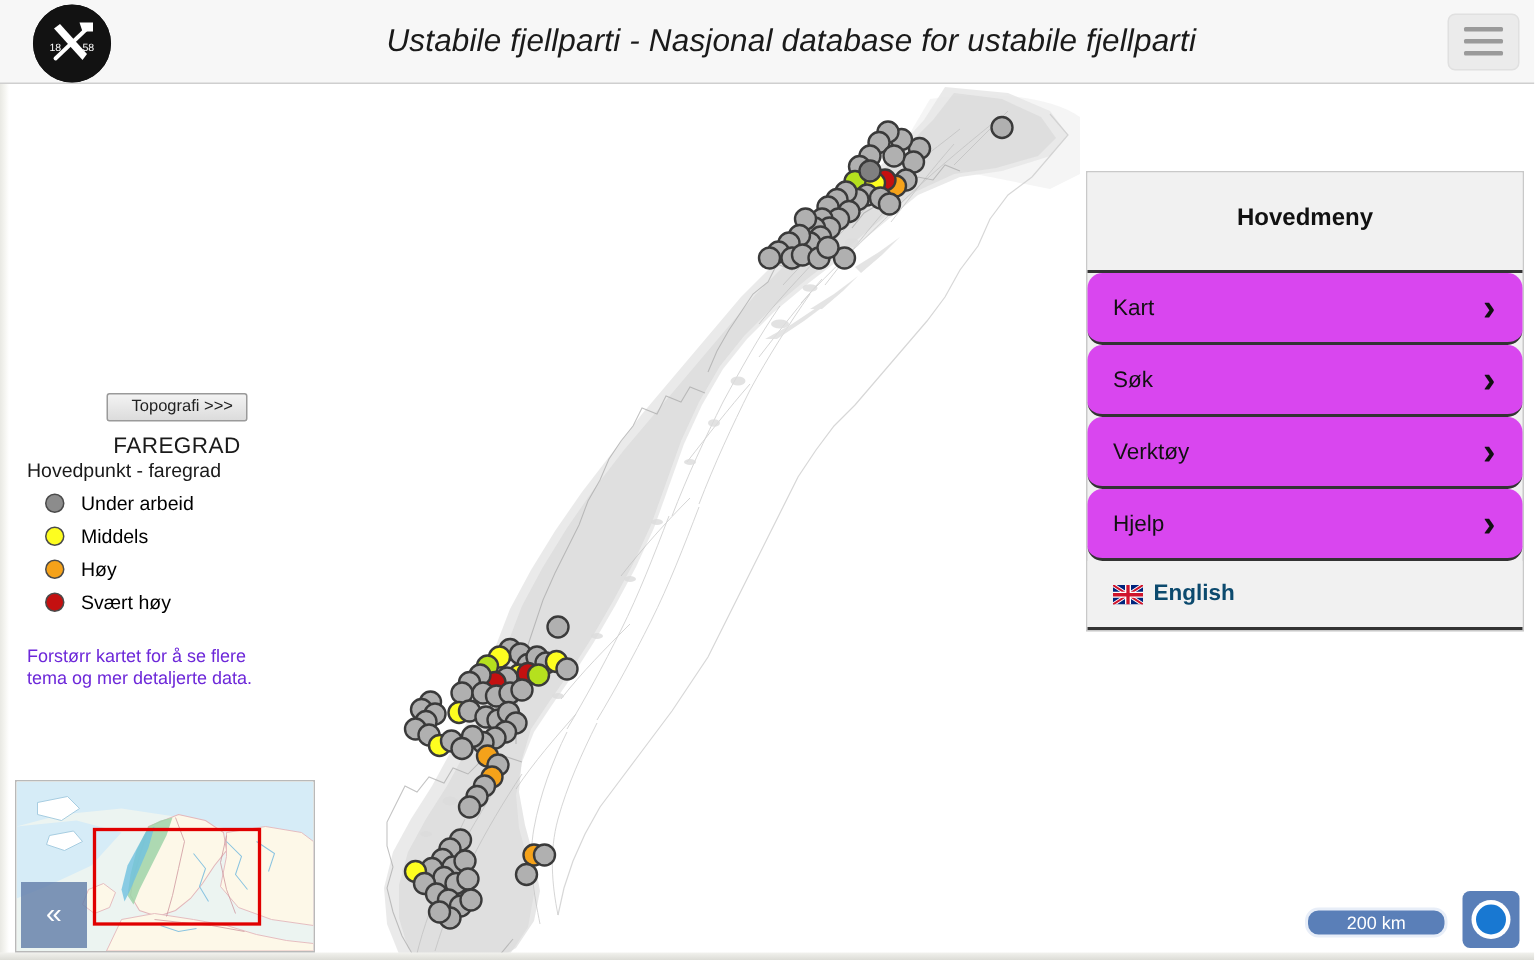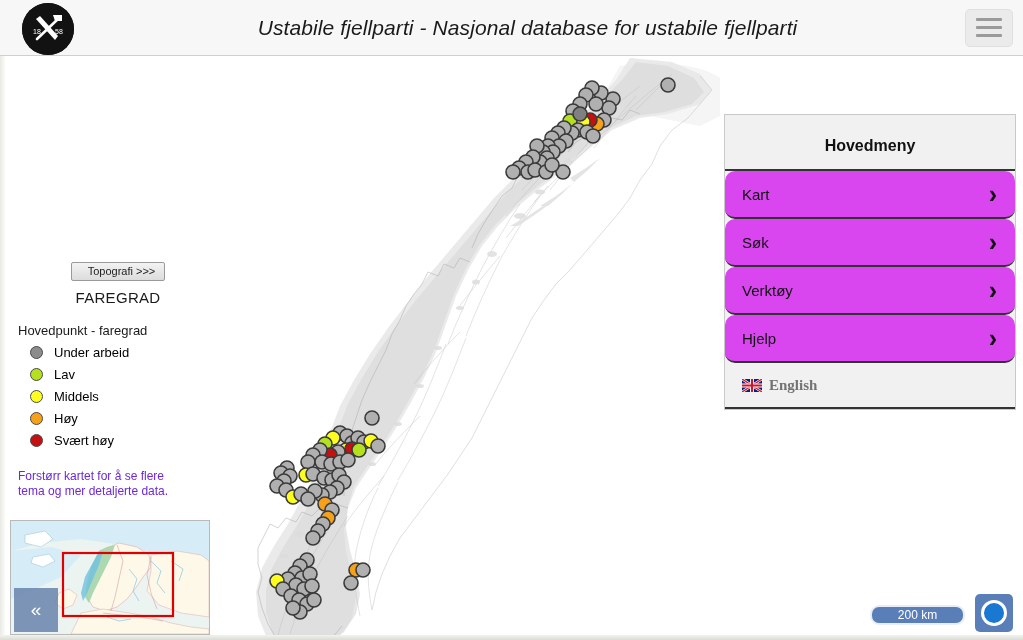--- a/index.html
+++ b/index.html
@@ -120,21 +120,20 @@
     font-family: "Liberation Sans", sans-serif;
   }
   #faregrad-title {
     text-align: center;
     font-size: 15px;
     color: #1a1a1a;
     margin-top: 6px;
     letter-spacing: 0.3px;
   }
   #legend-subtitle {
-    margin-top: 17px;
     font-size: 13px;
     color: #1a1a1a;
   }
   .legend-row {
     display: flex;
     align-items: center;
     margin-top: 6px;
     height: 16px;
   }
   .legend-swatch {
@@ -223,21 +222,21 @@
   
   #mainmenu {
     position: absolute;
     right: 7px; top: 58px;
     width: 292px;
     background: #f1f1f1;
     border: 1px solid #c9c9c9;
     z-index: 30;
   }
   #mainmenu-header {
-    height: 56px;
+    height: 67px;
     line-height: 62px;
     text-align: center;
     font-size: 16px;
     font-weight: bold;
     color: #111111;
     background: #f1f1f1;
     border-bottom: 2px solid #333333;
   }
   .menu-item {
     position: relative;
@@ -260,27 +259,26 @@
     font-weight: bold;
     color: #111111;
   }
   #menu-english {
     position: relative;
     height: 46px;
     line-height: 46px;
     padding-left: 17px;
     font-size: 15px;
     font-weight: bold;
-    color: #737373;
+    color: #0c4a6e;
     background: #f1f1f1;
     border-bottom: 2px solid #333333;
     cursor: pointer;
     display: flex;
     align-items: center;
-    font-family: Liberation Serif, serif;
   }
   #menu-english .flag {
     width: 20px; height: 13px;
     margin-right: 7px;
     flex: 0 0 auto;
   }
 </style>
 </head>
 <body>
 
@@ -528,24 +526,20 @@
       <button id="topografi-btn">Topografi &gt;&gt;&gt;</button>
       <div id="faregrad-title">FAREGRAD</div>
       <div id="legend-subtitle">Hovedpunkt - faregrad</div>
 
       <div id="legend-items">
           <div class="legend-row">
             <span class="legend-swatch" style="background: rgb(140, 140, 140);"></span>
             <span class="legend-label">Under arbeid</span>
           </div>
           <div class="legend-row">
-            <span class="legend-swatch" style="background: rgb(181, 224, 30);"></span>
-            <span class="legend-label">Lav</span>
-          </div>
-          <div class="legend-row">
             <span class="legend-swatch" style="background: rgb(253, 253, 32);"></span>
             <span class="legend-label">Middels</span>
           </div>
           <div class="legend-row">
             <span class="legend-swatch" style="background: rgb(245, 162, 26);"></span>
             <span class="legend-label">Høy</span>
           </div>
           <div class="legend-row">
             <span class="legend-swatch" style="background: rgb(196, 16, 16);"></span>
             <span class="legend-label">Svært høy</span>

